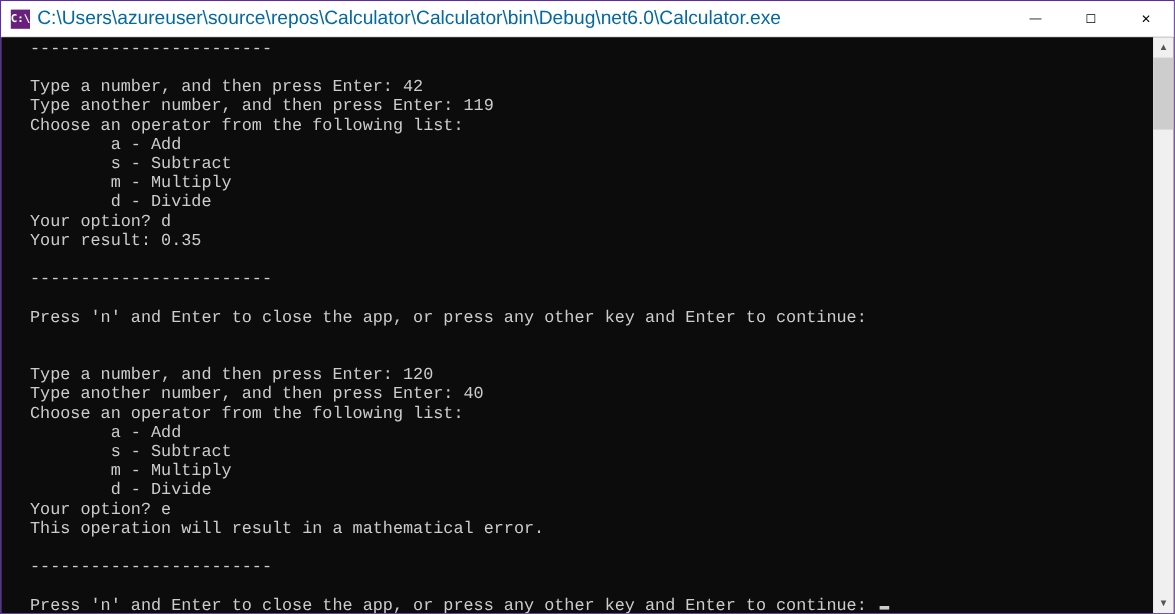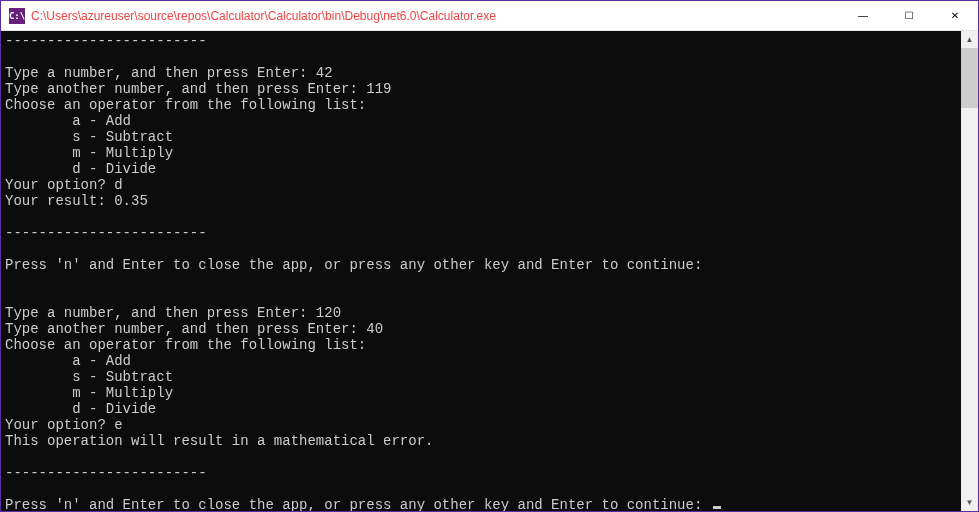--- a/index.html
+++ b/index.html
@@ -18,32 +18,33 @@
     border-bottom:1px solid #e5e5e5;
   }
   .app-icon {
     width:16px; height:16px; margin:0 6px 0 8px;
     background:#68217a; display:flex;
     align-items:center; justify-content:center;
     color:#fff; font-size:9px; font-weight:bold;
     font-family:Consolas,monospace;
   }
   .title-text {
-    flex:1; font-size:12px; color:#ef4444;
+    flex:1; font-size:16px; color:#0369a1;
     white-space:nowrap; overflow:hidden;
   }
   .win-btns { display:flex; height:100%; }
   .win-btn {
     width:46px; height:100%;
     display:flex; align-items:center; justify-content:center;
     font-size:10px; color:#000; font-family:"Segoe UI Symbol",sans-serif;
   }
   .client {
     flex:1; display:flex; background:#0c0c0c;
     overflow:hidden;
+    padding-left:20px;
   }
   .console {
     flex:1; padding:2px 4px;
     font-family:Consolas,"Courier New",monospace;
     font-size:14px; line-height:16px;
     color:#cccccc; white-space:pre;
     overflow:hidden;
   }
   .scrollbar {
     width:17px; background:#f0f0f0;

